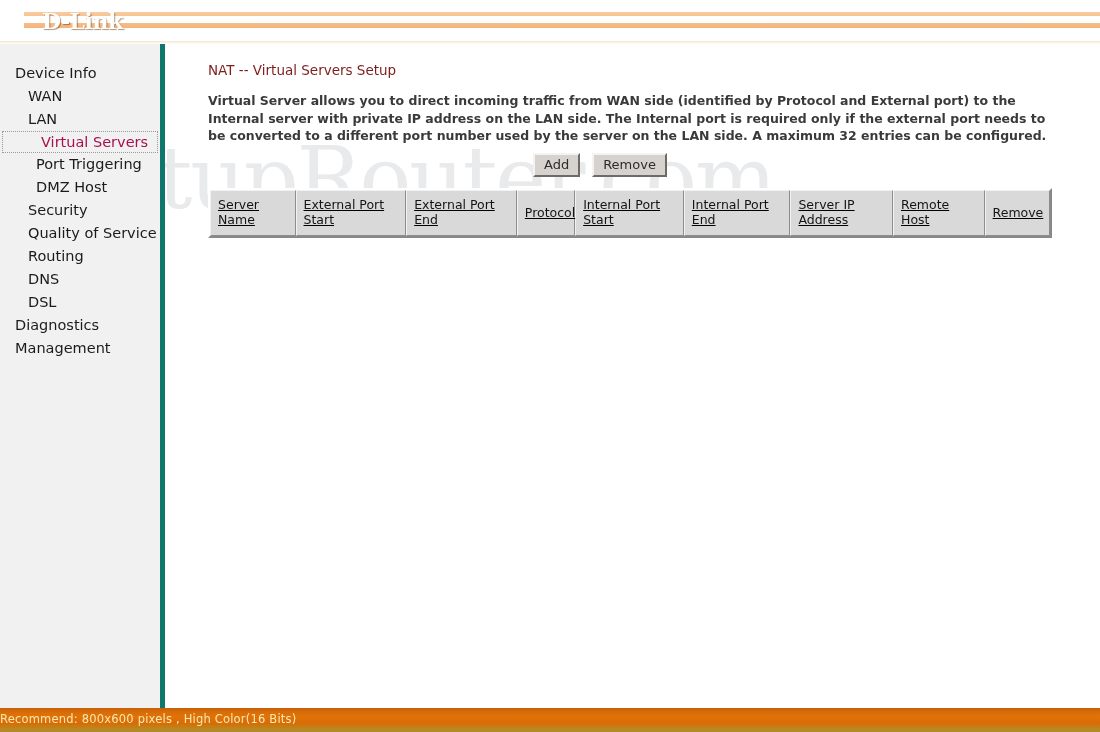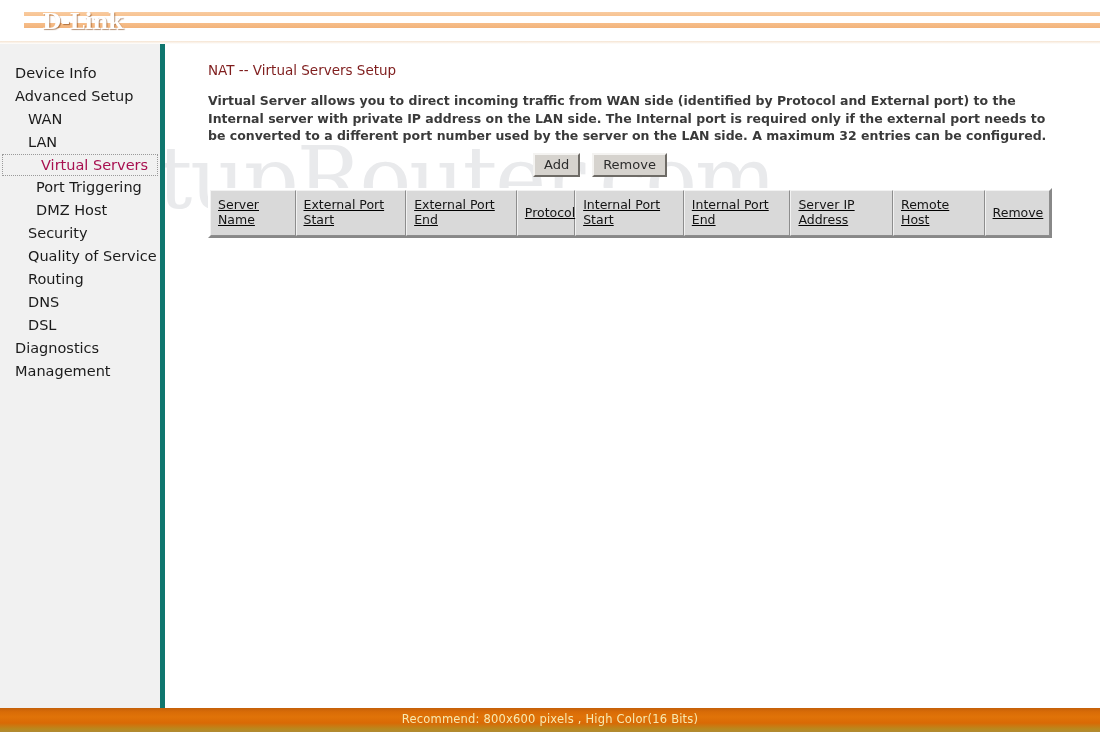--- a/index.html
+++ b/index.html
@@ -211,21 +211,20 @@
     position: absolute;
     left: 0; top: 708px;
     width: 1100px; height: 24px;
     background: linear-gradient(to bottom,
       #c4600a 0px,
       #d96c07 4px,
       #e07308 9px,
       #d96a05 15px,
       #b9891f 21px,
       #b08a33 24px);
-    text-align: center;
     overflow: hidden;
   }
   #footer-text {
     display: inline-block;
     margin-top: 4px;
     font-size: 11.5px;
     color: #f7e9b0;
     white-space: nowrap;
     letter-spacing: .2px;
   }
@@ -240,21 +239,20 @@
     <div id="header-stripe-b"></div>
     <div id="logo">D-Link</div>
   </div>
   <div id="header-underline"></div>
 
   <div id="watermark">SetupRouter.com</div>
 
   <div id="sidebar">
     <div id="nav-list">
         <div class="nav-item lvl-1">Device Info</div>
-        <div class="nav-item lvl-1">Advanced Setup</div>
         <div class="nav-item lvl-2">WAN</div>
         <div class="nav-item lvl-2">LAN</div>
         <div class="nav-item lvl-3 active" style="color: rgb(168, 16, 80);">Virtual Servers</div>
         <div class="nav-item lvl-3">Port Triggering</div>
         <div class="nav-item lvl-3">DMZ Host</div>
         <div class="nav-item lvl-2">Security</div>
         <div class="nav-item lvl-2">Quality of Service</div>
         <div class="nav-item lvl-2">Routing</div>
         <div class="nav-item lvl-2">DNS</div>
         <div class="nav-item lvl-2">DSL</div>

